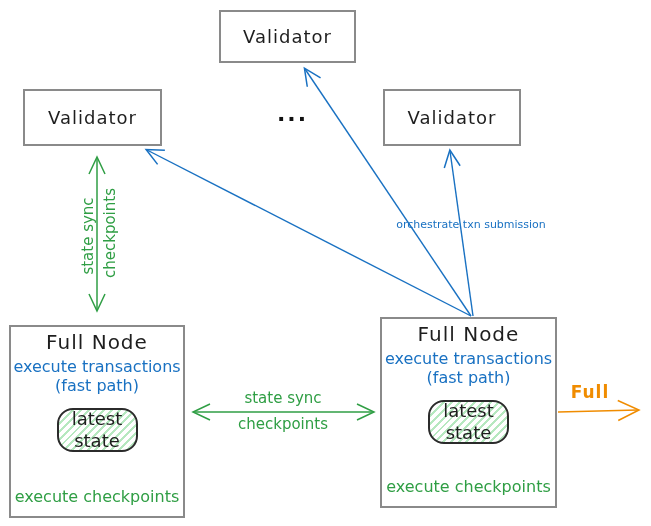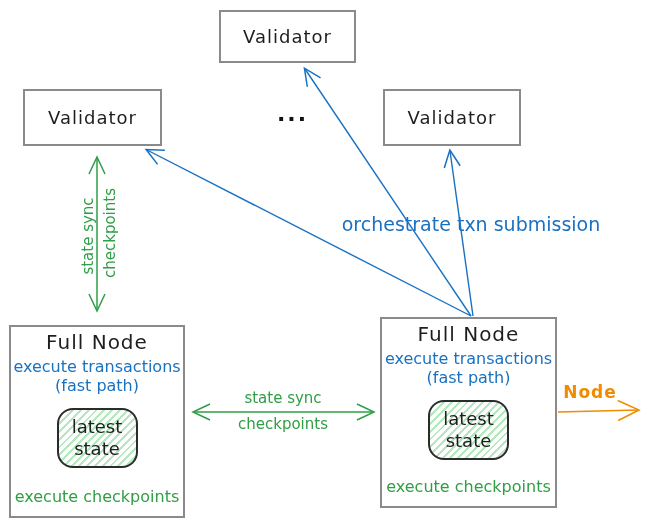--- a/index.html
+++ b/index.html
@@ -63,21 +63,21 @@
   .fn-blue {
     font-size: 16px;
     color: #1971c2;
     line-height: 19px;
     white-space: nowrap;
   }
 
   .state-box {
     margin-top: 13px;
     width: 81px;
-    height: 60px;
+    height: 44px;
     border: 2px solid #2b2b2b;
     border-radius: 16px;
     background: repeating-linear-gradient(
       135deg,
       rgba(178, 231, 188, 0.0) 0px,
       rgba(178, 231, 188, 0.0) 3.5px,
       rgba(178, 231, 188, 0.95) 3.5px,
       rgba(178, 231, 188, 0.95) 5.5px
     );
     display: flex;
@@ -115,21 +115,21 @@
   .rotated {
     transform: translate(-50%, -50%) rotate(-90deg);
   }
 
   .centered {
     transform: translate(-50%, -50%);
   }
 
   .blue-label {
     color: #1971c2;
-    font-size: 19px;
+    font-size: 11px;
   }
 
   .orange-label {
     color: #f08c00;
     font-size: 17px;
     font-weight: 600;
     letter-spacing: 1px;
   }
 </style>
 </head>
@@ -198,15 +198,15 @@
   </div>
 
   <span class="edge-label green-label rotated" style="left:88px; top:236px;">state sync</span>
   <span class="edge-label green-label rotated" style="left:110px; top:233px;">checkpoints</span>
 
   <span class="edge-label green-label centered" style="left:283px; top:398px;">state sync</span>
   <span class="edge-label green-label centered" style="left:283px; top:424px;">checkpoints</span>
 
   <span class="edge-label blue-label centered" style="left:471px; top:224px;">orchestrate txn submission</span>
 
-  <span class="edge-label orange-label centered" style="left:590px; top:392px;">Node</span>
+  <span class="edge-label orange-label centered" style="left:590px; top:392px;">Full</span>
 
 </div>
 
 </body></html>

